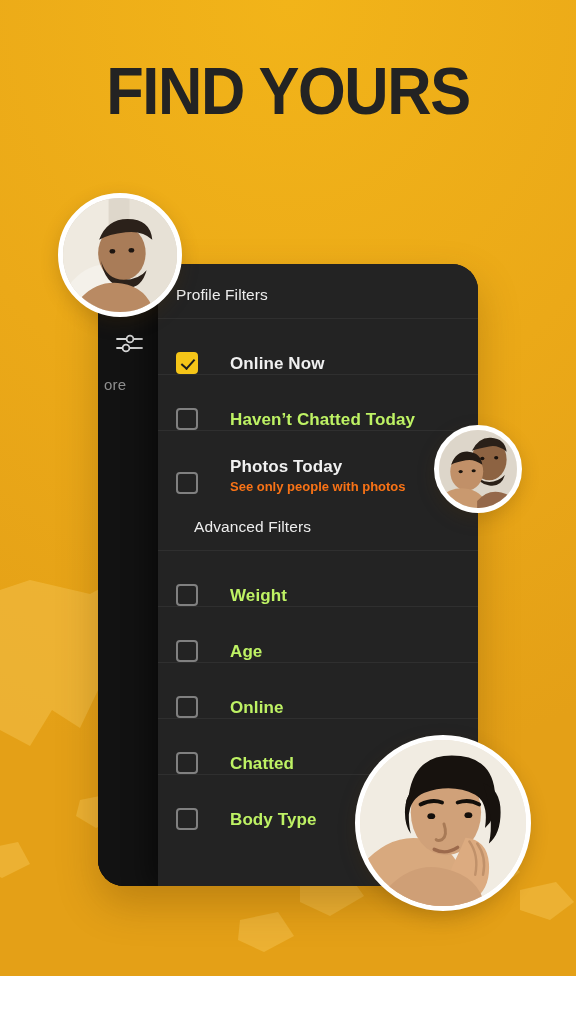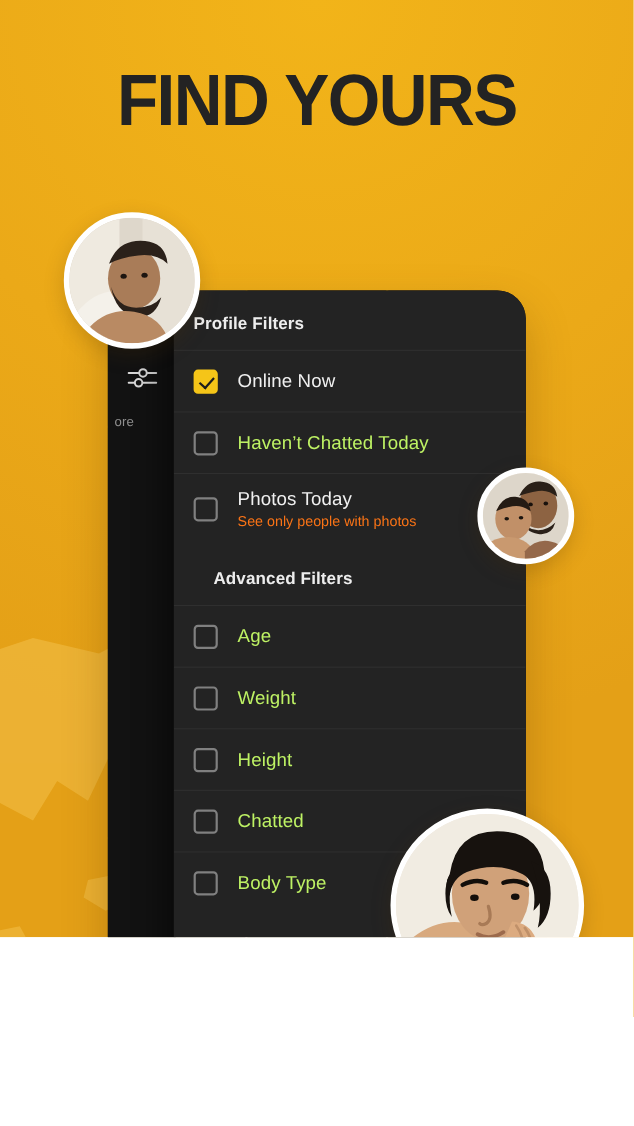--- a/index.html
+++ b/index.html
@@ -7,21 +7,21 @@
     padding: 0;
     background: #ffffff;
   }
   body {
     font-family: "Liberation Sans", sans-serif;
   }
 
   .screen {
     position: relative;
     width: 576px;
-    height: 852px;
+    height: 976px;
     overflow: hidden;
     background: #eaa81a;
   }
 
   
   .bg-base {
     position: absolute;
     inset: 0;
     background:
       radial-gradient(120% 80% at 50% 0%, #f2b419 0%, #eba918 55%, #e4a017 100%);
@@ -93,21 +93,21 @@
     left: 14px;
     top: 62px;
     width: 34px;
     height: 34px;
   }
   .rail-icon svg { width: 100%; height: 100%; display:block; }
   .rail-label {
     position: absolute;
     left: 6px;
     top: 112px;
-    font-size: 12px;
+    font-size: 15px;
     color: #8f8f8f;
     letter-spacing: 0.2px;
     white-space: nowrap;
   }
 
   
   .sheet {
     position: absolute;
     left: 60px;
     top: 0;
@@ -117,35 +117,36 @@
     border-top-right-radius: 26px;
     border-bottom-right-radius: 26px;
     z-index: 4;
     box-shadow: -10px 0 26px rgba(0,0,0,0.45);
     overflow: hidden;
   }
 
   .section-head {
     padding: 22px 18px 14px 18px;
     font-size: 15.5px;
-    font-weight: bold;
+    font-weight: normal;
     color: #ededed;
     letter-spacing: 0.1px;
   }
   .section-head.tight { padding-top: 24px; padding-left: 36px; }
 
   .row {
     position: relative;
     display: flex;
-    align-items: center;
-    gap: 18px;
+    align-items: flex-end;
+    gap: 32px;
     padding: 0 18px;
     min-height: 56px;
     border-top: 1px solid #2f2f2f;
     box-sizing: border-box;
+    font-weight: bold;
   }
   .row.tall { min-height: 64px; }
 
   .cb {
     flex: 0 0 auto;
     width: 22px;
     height: 22px;
     border-radius: 4px;
     border: 2px solid #808080;
     box-sizing: border-box;
@@ -382,35 +383,35 @@
           <div class="row-label bright">Photos Today</div>
           <div class="row-sub">See only people with photos</div>
         </div>
       </div>
 
       <div class="section-head tight">Advanced Filters</div>
 
       <div class="row">
         <div class="cb"></div>
         <div class="row-texts">
+          <div class="row-label">Weight</div>
+        </div>
+      </div>
+
+      <div class="row">
+        <div class="cb"></div>
+        <div class="row-texts">
           <div class="row-label">Age</div>
         </div>
       </div>
 
       <div class="row">
         <div class="cb"></div>
         <div class="row-texts">
-          <div class="row-label">Weight</div>
-        </div>
-      </div>
-
-      <div class="row">
-        <div class="cb"></div>
-        <div class="row-texts">
-          <div class="row-label">Height</div>
+          <div class="row-label">Online</div>
         </div>
       </div>
 
       <div class="row">
         <div class="cb"></div>
         <div class="row-texts">
           <div class="row-label">Chatted</div>
         </div>
       </div>
 

